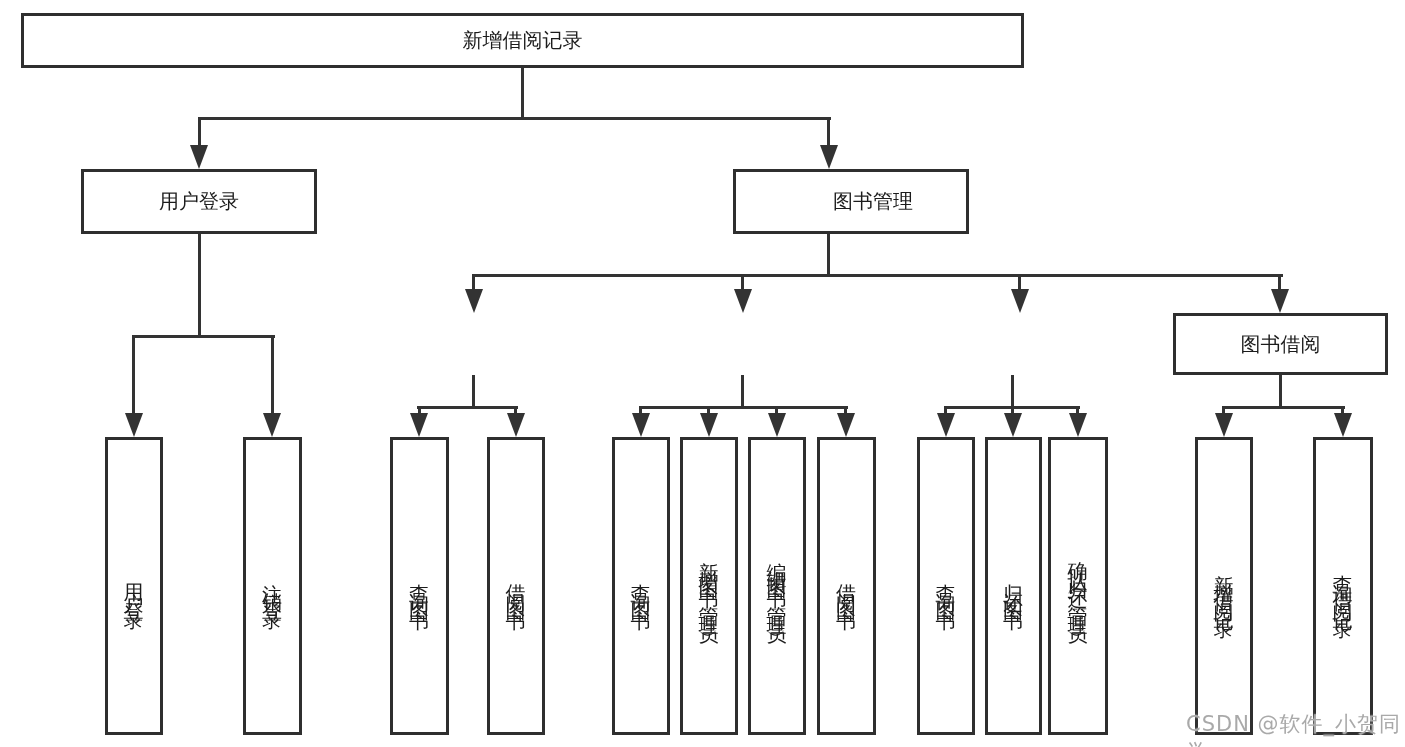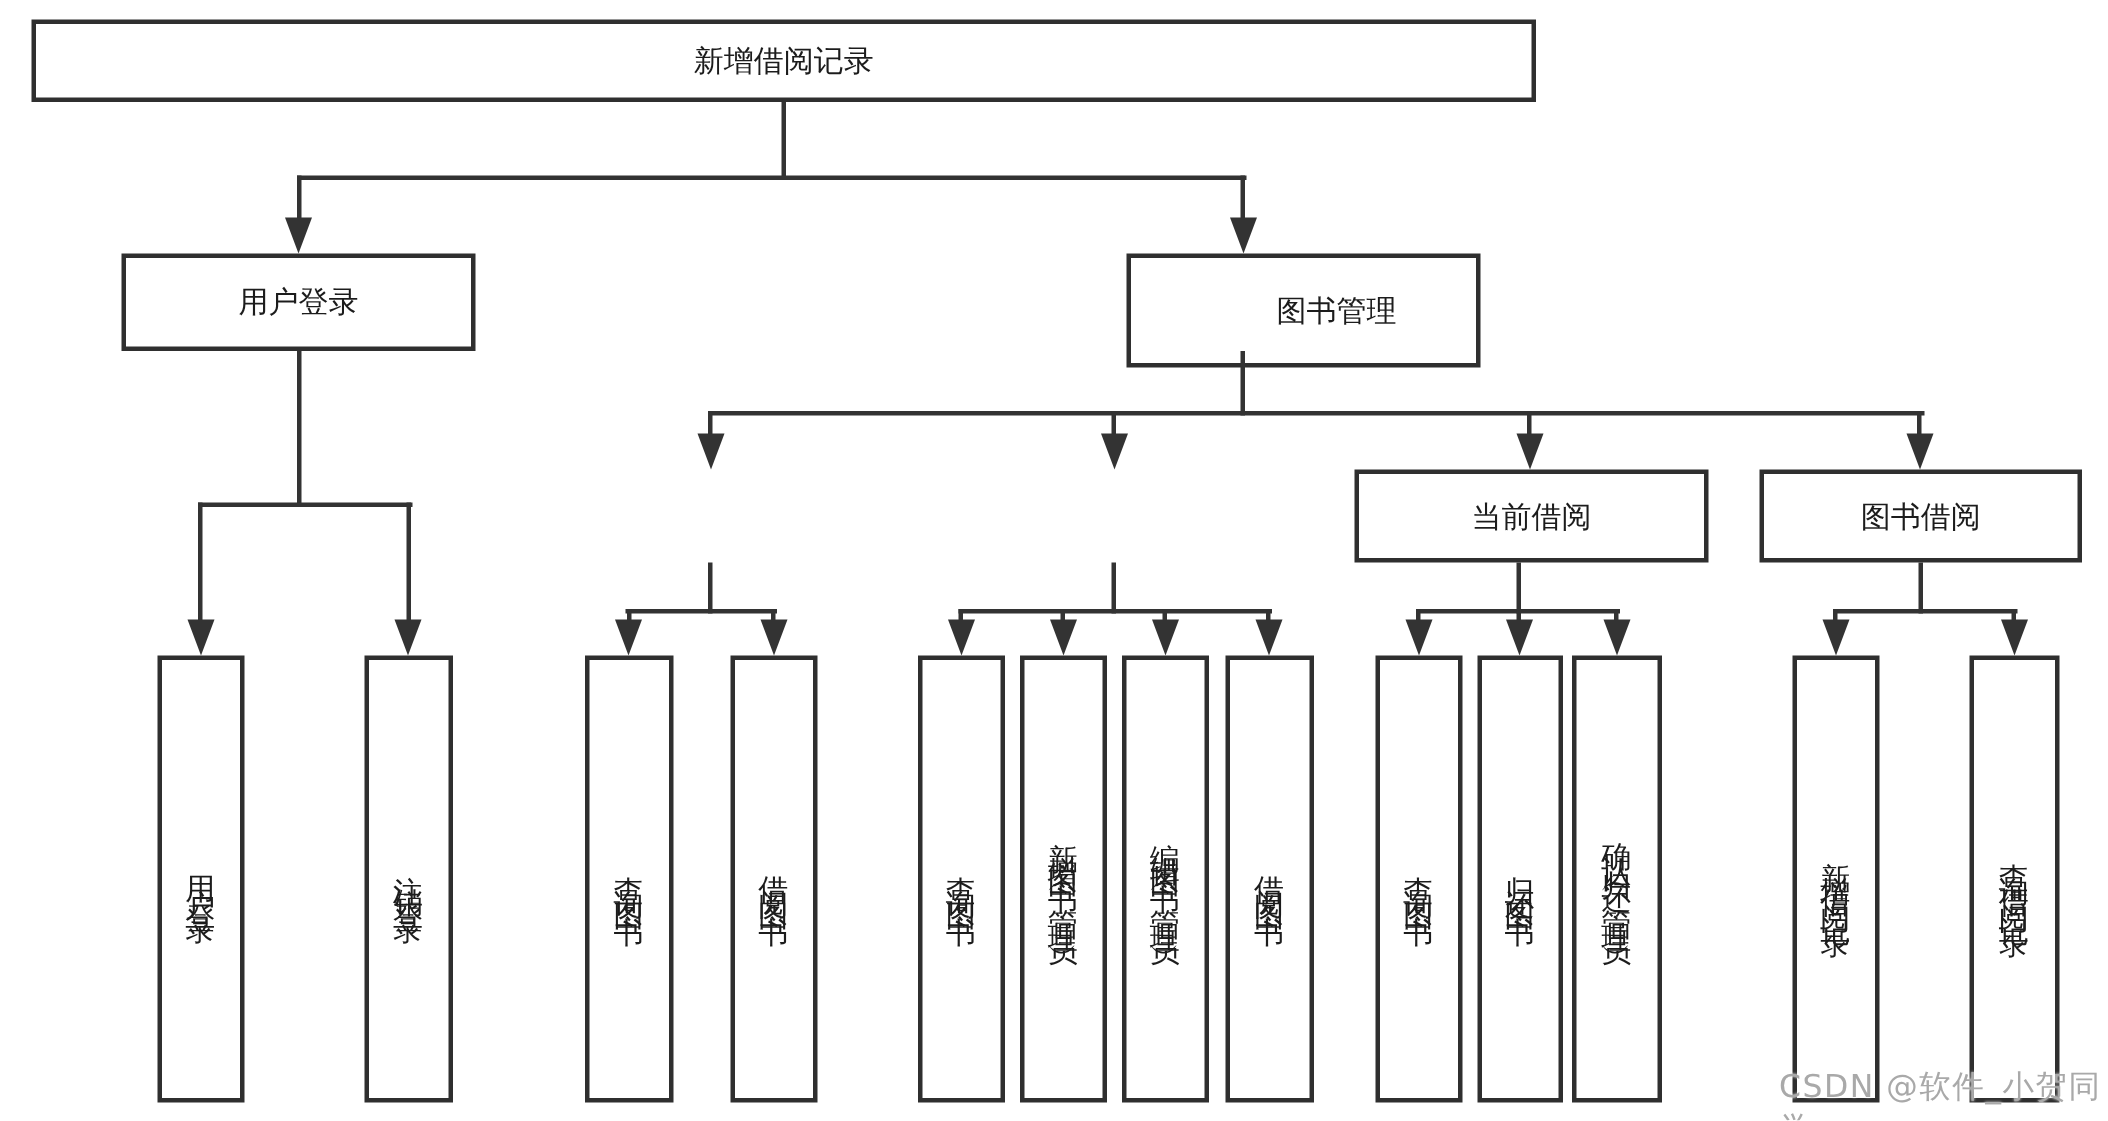--- a/index.html
+++ b/index.html
@@ -35,27 +35,24 @@
 
 <div class="stage">
 
   <div class="box" style="left:21px;top:13px;width:1003px;height:55px;">
     <span>新增借阅记录</span>
   </div>
 
   <div class="box" style="left:81px;top:169px;width:236px;height:65px;">
     <span>用户登录</span>
   </div>
-  <div class="box" style="left:751px;top:169px;width:236px;height:76px;padding-left:44px;">
+  <div class="box" style="left:733px;top:169px;width:236px;height:65px;padding-left:44px;">
     <span>图书管理</span>
   </div>
 
-  <div class="box" style="left:903px;top:313px;width:236px;height:62px;">
-    <span>当前借阅</span>
-  </div>
   <div class="box" style="left:1173px;top:313px;width:215px;height:62px;">
     <span>图书借阅</span>
   </div>
 
   <div class="box vbox" style="left:105px;top:437px;width:58px;height:298px;">
     <span class="vtxt">用户登录</span>
   </div>
   <div class="box vbox" style="left:243px;top:437px;width:59px;height:298px;">
     <span class="vtxt">注销登录</span>
   </div>

